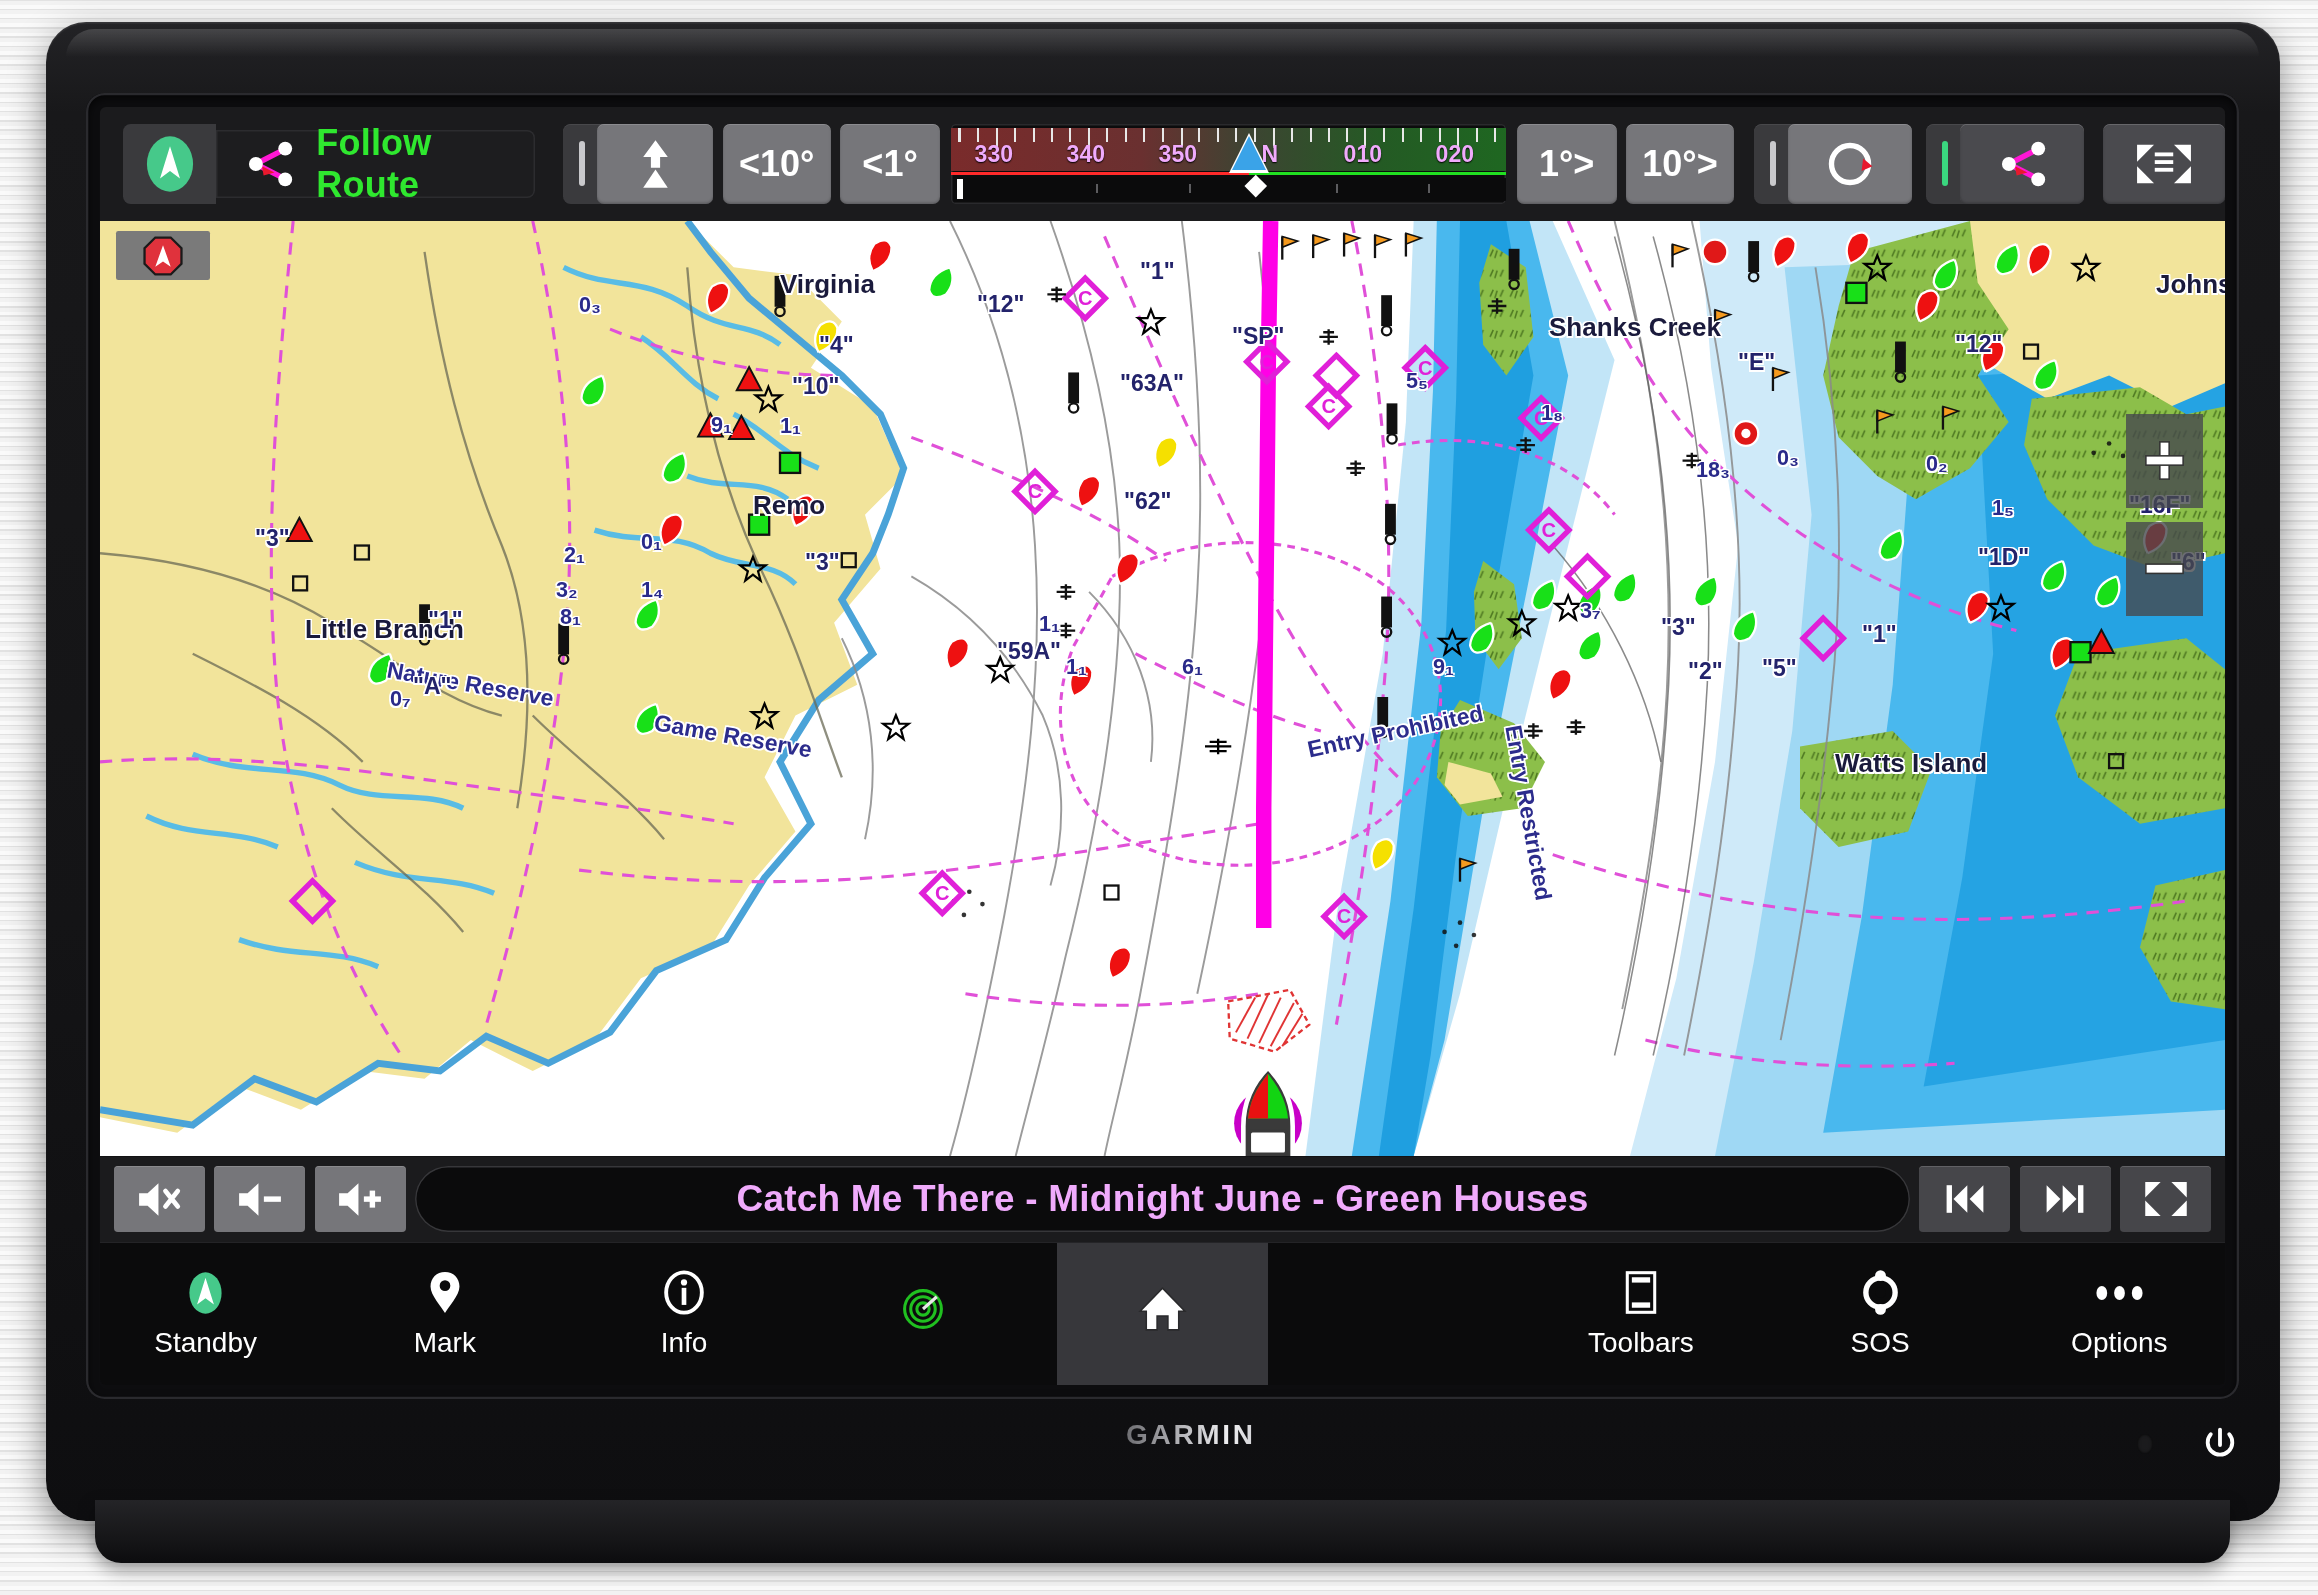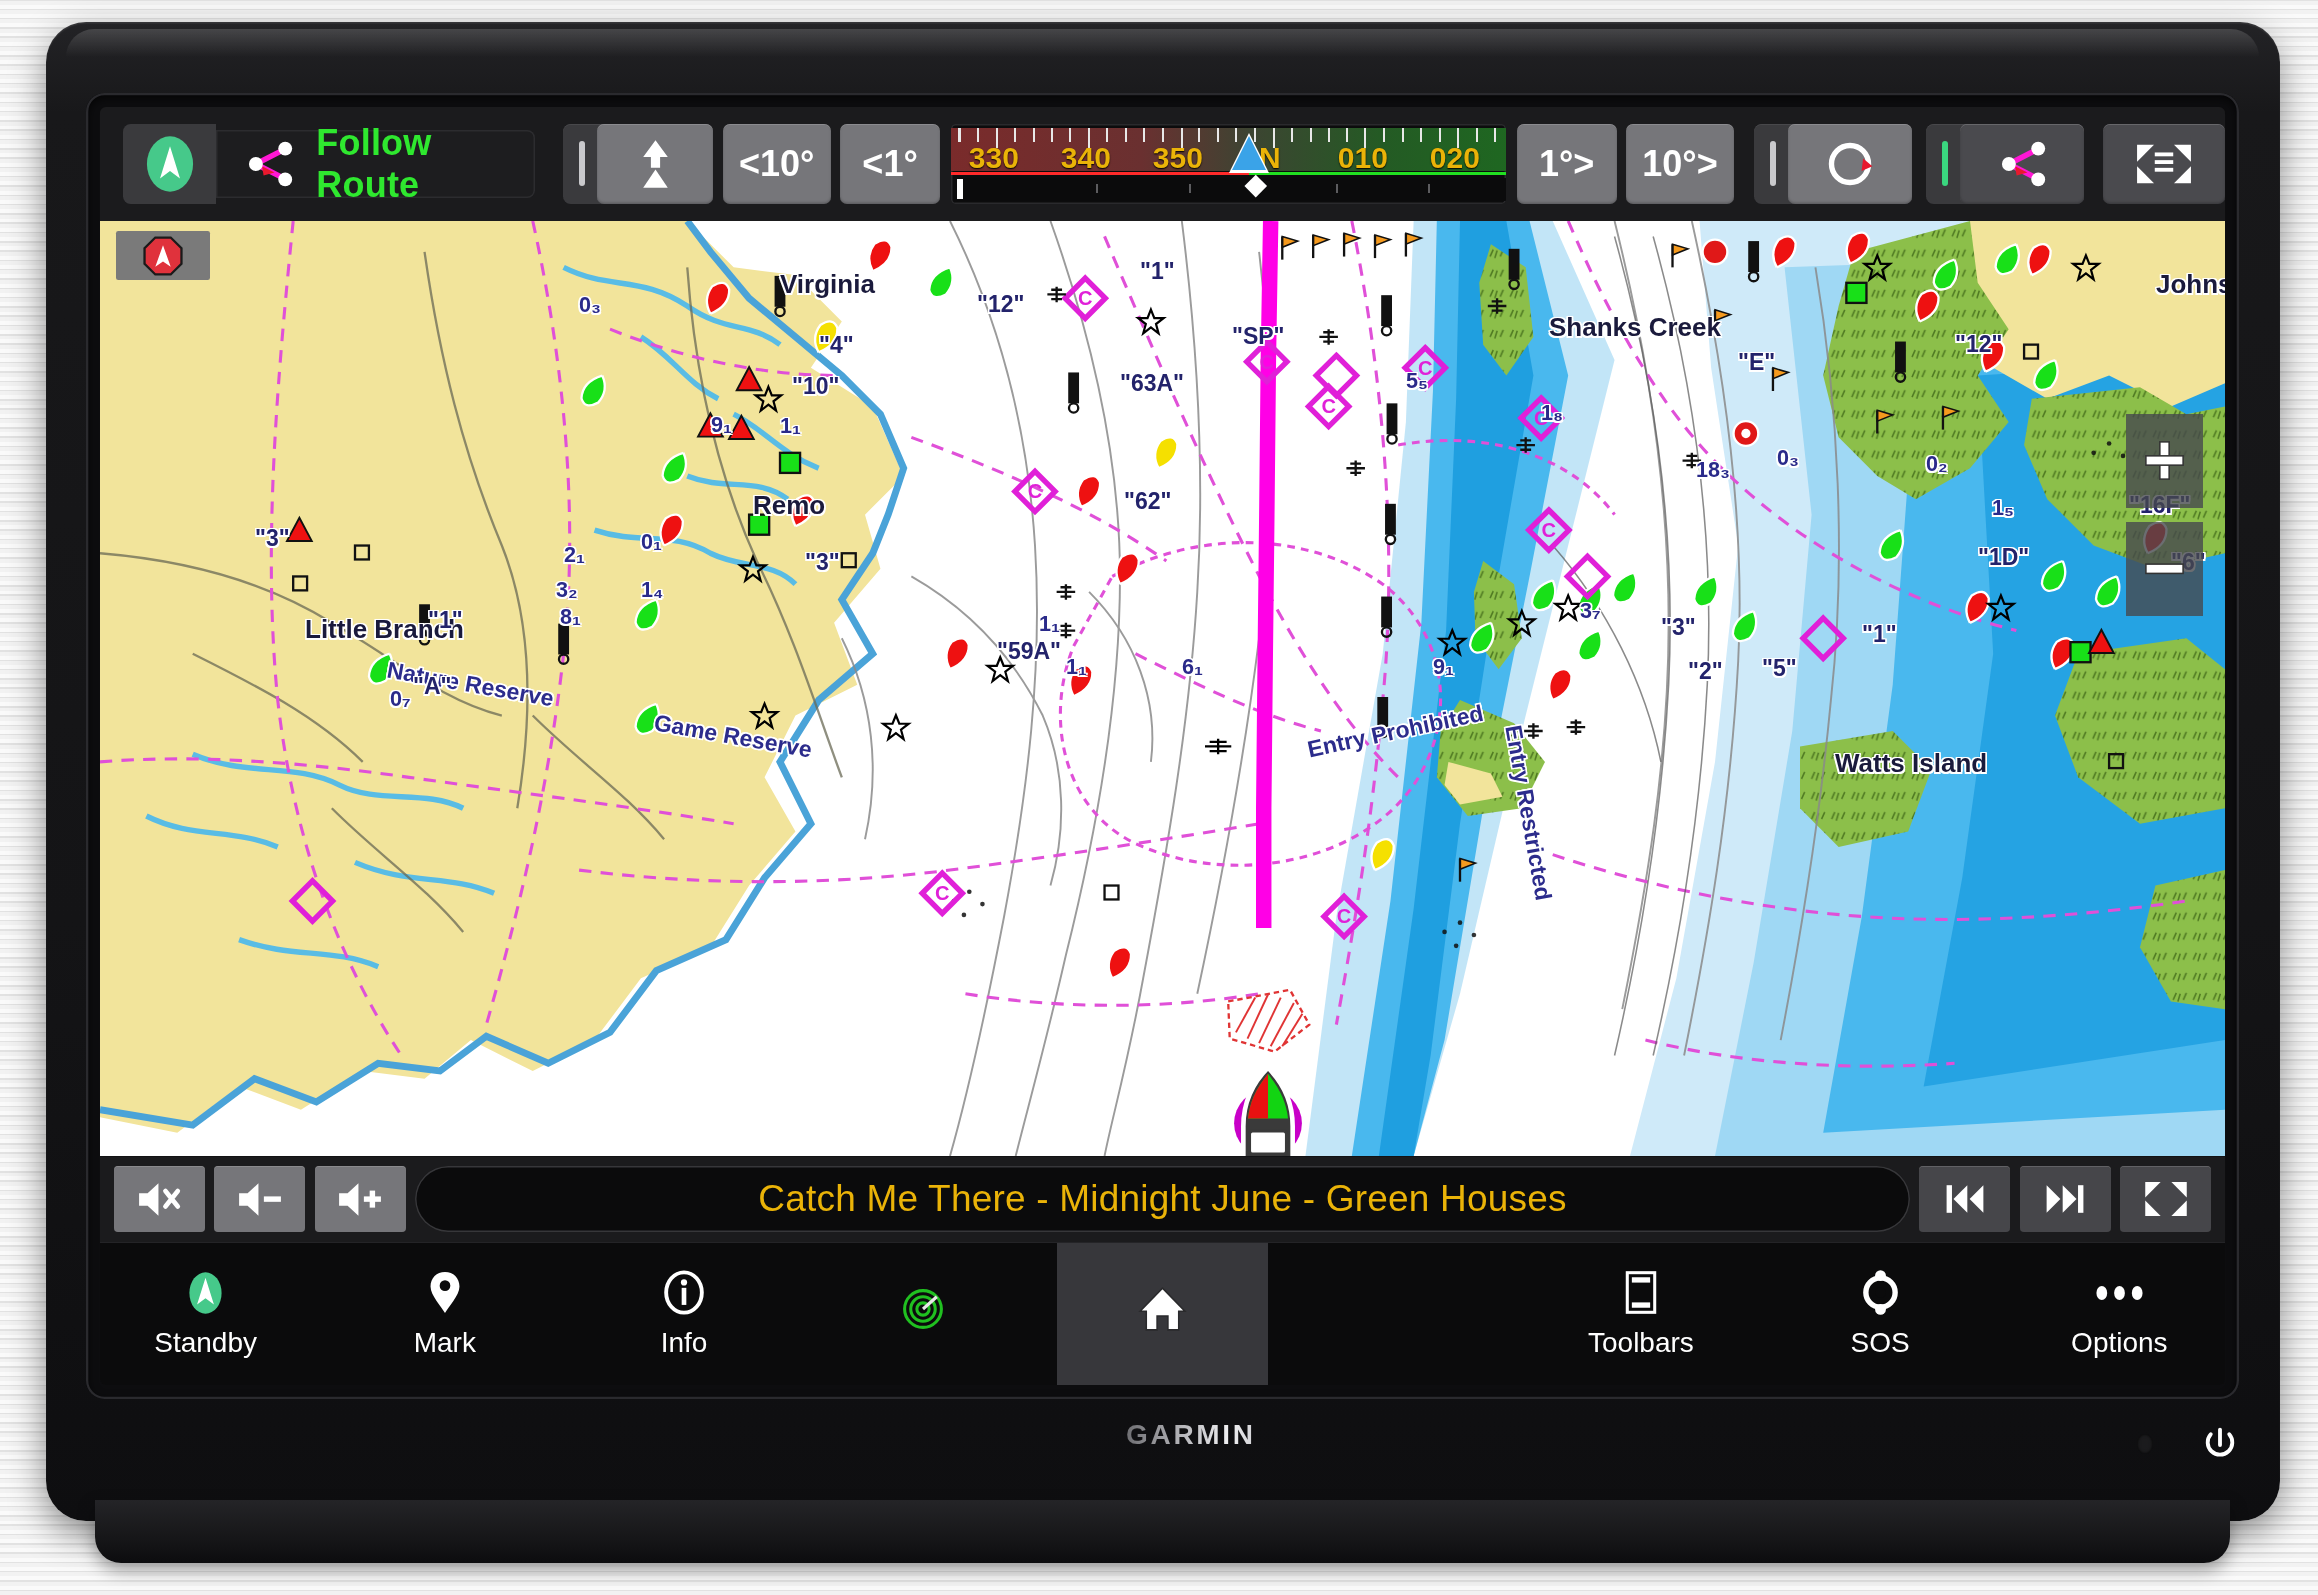--- a/index.html
+++ b/index.html
@@ -146,21 +146,21 @@
     position:absolute; left:0; top: 4.6px; width: 595px; height: 43px;
     background: linear-gradient(90deg, #7a2b2b 0%, #6a3030 32%, #3d4432 50%, #245a24 72%, #1d6b20 100%);
   }
   #compass-ticks { position:absolute; left:0; top:4.6px; width:595px; height:21.6px; }
   #compass-ticks i {
     position:absolute; top:0; width:2.3px; height:14px; background:#e8e8e8;
   }
   #compass-ticks i.maj { height: 20px; }
   #compass-labels { position:absolute; left:0; top: 17px; width:595px; height:31px; }
   #compass-labels span {
-    position:absolute; color:#eab308; font-size: 30px; font-weight:700;
+    position:absolute; color:#f0abfc; font-size: 23px; font-weight:700;
     transform: translateX(-50%); text-shadow: 0 0.8px 1.5px #000;
   }
   #compass-underline-r {
     position:absolute; left:0; top: 48px; width: 298px; height: 3.9px; background:#ff2a2a;
   }
   #compass-underline-g {
     position:absolute; left:298px; top: 48px; width: 298px; height: 3.9px; background:#21e021;
   }
   #compass-marker {
     position:absolute; left: 298px; top: 12.4px; transform: translateX(-50%);
@@ -241,21 +241,21 @@
     display:flex; align-items:center; justify-content:center;
     box-shadow: inset 0 0.8px 0 rgba(255,255,255,.2);
   }
   .mb-btn.dark { background: #46464a; }
   #track-pill {
     flex: 1; height: 66px;
     background: #0b0b0c; border-radius: 34px;
     display:flex; align-items:center; justify-content:center;
     box-shadow: inset 0 0 0 1.5px #37373a;
   }
-  #track-title { color:#eab308; font-size: 37px; font-weight:400; letter-spacing:0.2px; }
+  #track-title { color:#f0abfc; font-size: 37px; font-weight:700; letter-spacing:0.2px; }
 
   
   #navbar {
     position:absolute; left:0; top: 1135px;
     width: 2125px; height: 144px;
     background: #0b0b0c;
     border-top: 1.5px solid #242427;
     display:flex; align-items:stretch;gap:28px;
   }
   .nav-item {

